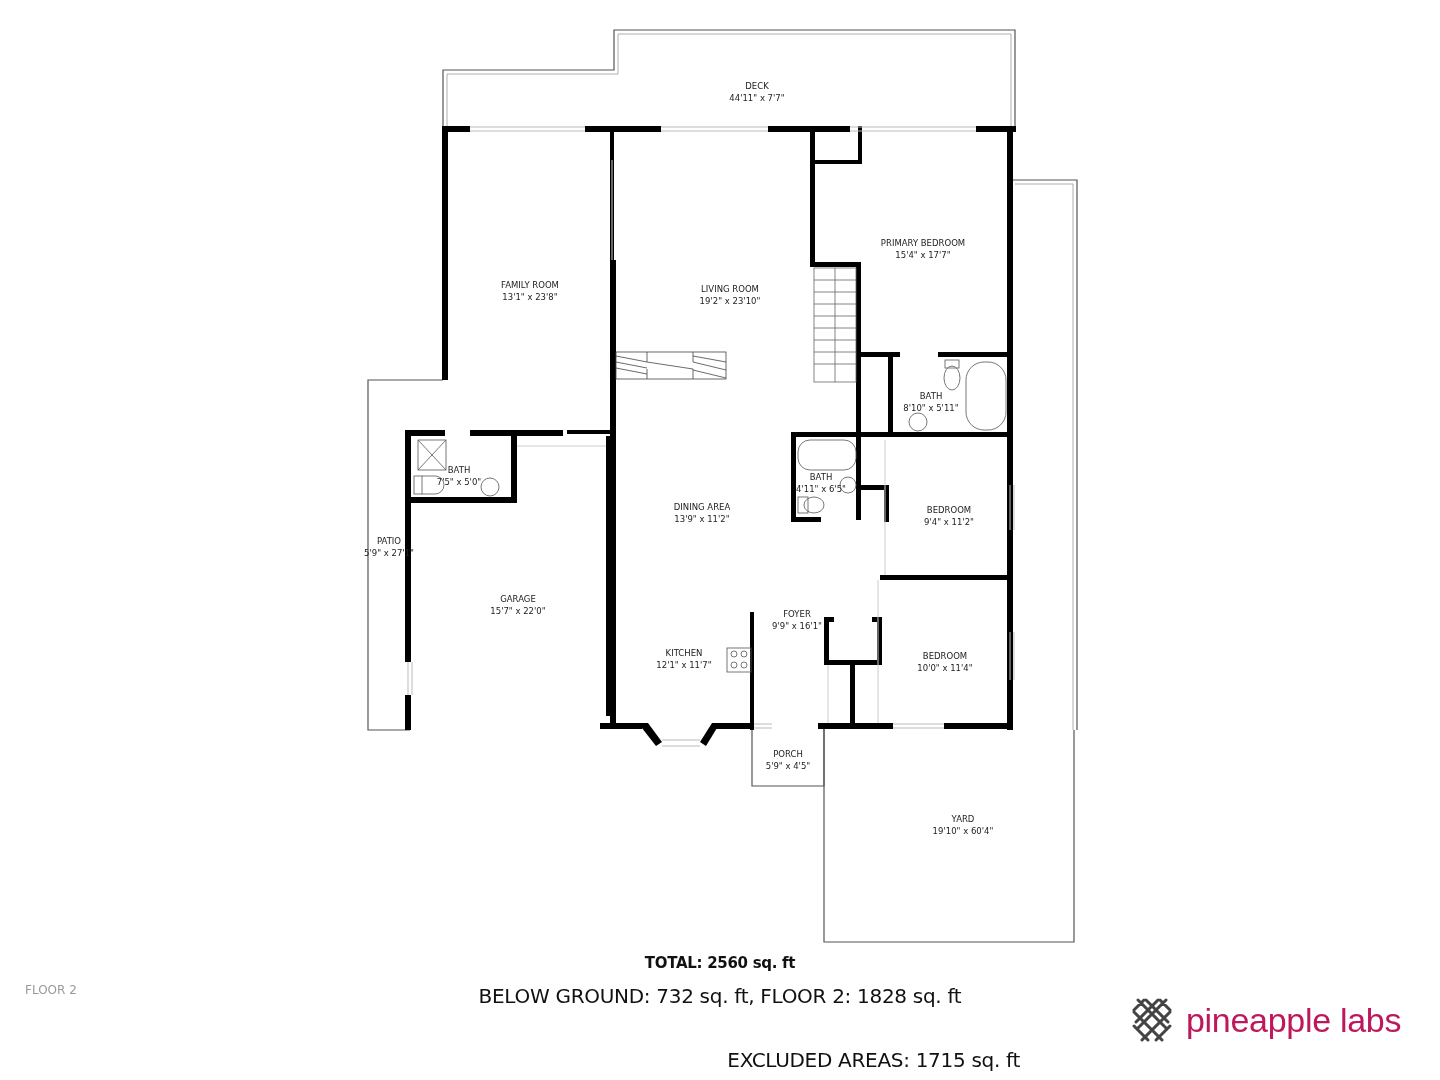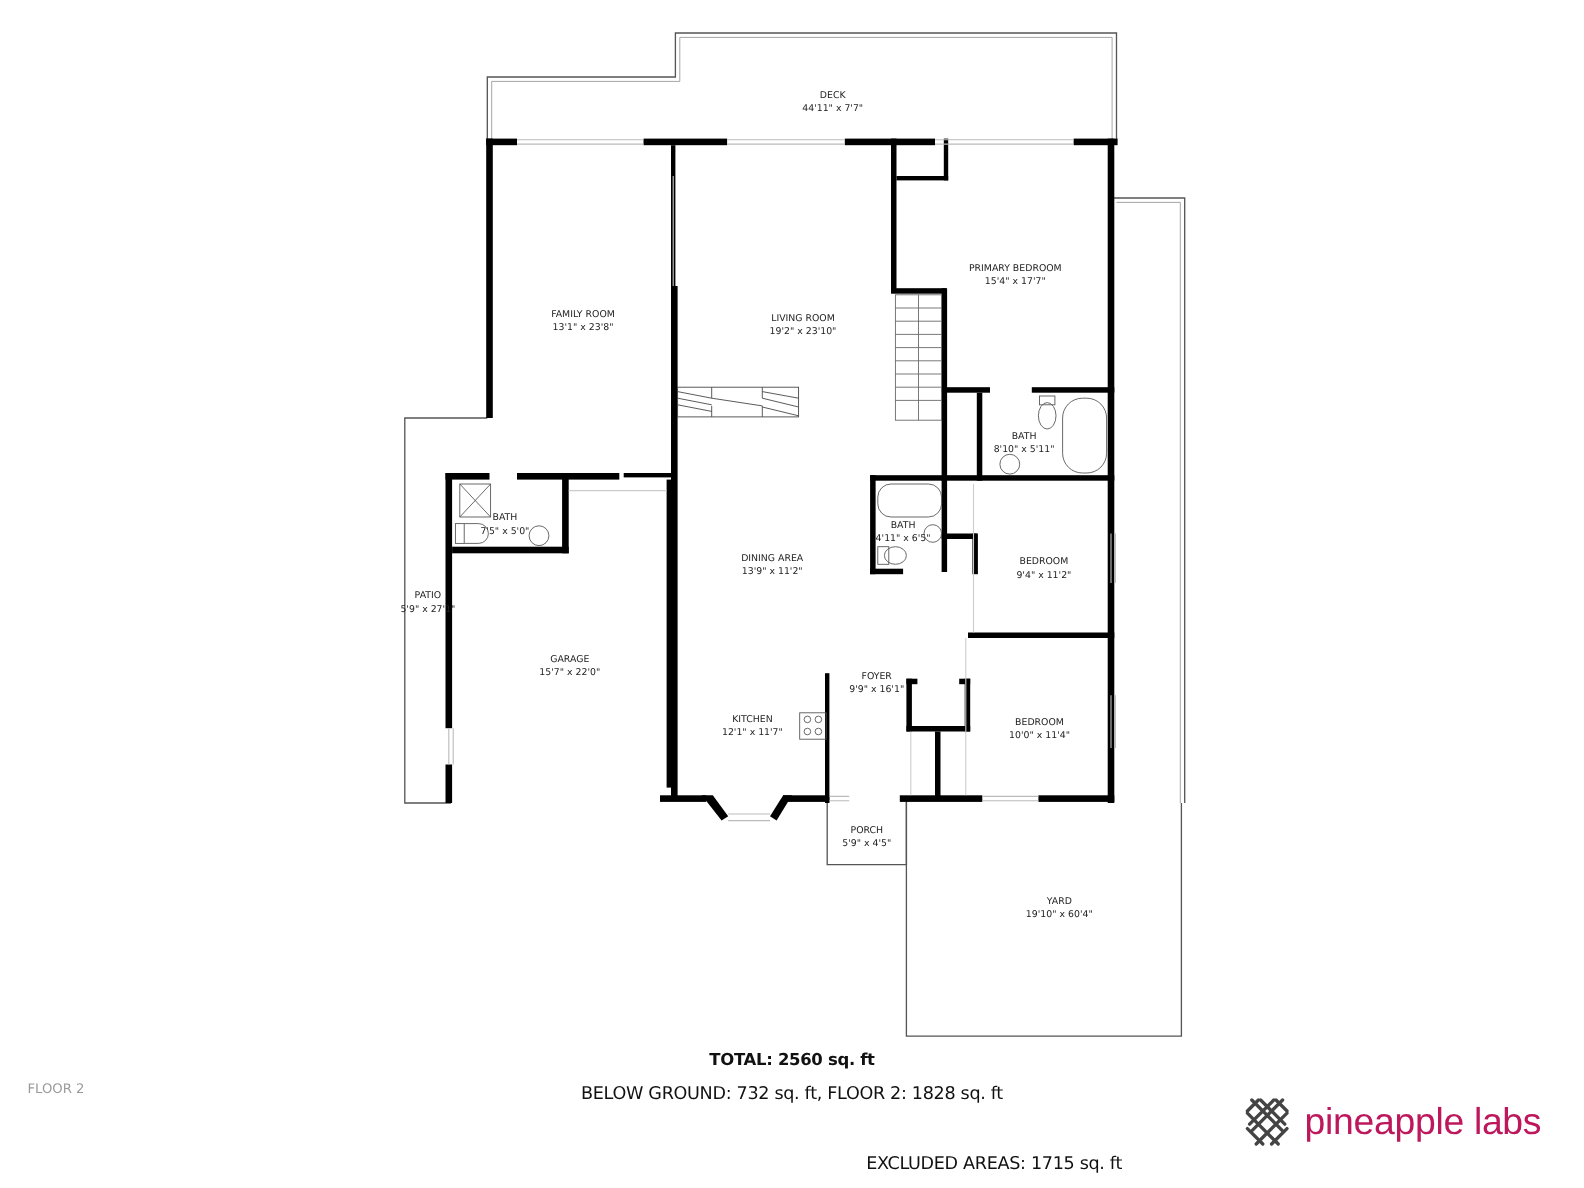--- a/index.html
+++ b/index.html
@@ -1,21 +1,21 @@
 <!DOCTYPE html>
 <html><head>
 <meta charset="utf-8">
 <style>
   html, body { margin: 0; padding: 0; background: #ffffff; }
   body { width: 1440px; height: 1080px; position: relative; overflow: hidden; font-family: "DejaVu Sans", sans-serif; }
   #plan { position: absolute; left: 0; top: 0; width: 1440px; height: 1080px; }
   .room-label { font-family: "DejaVu Sans", sans-serif; font-size: 8.5px; fill: #222; text-anchor: middle; }
   .totals { position: absolute; left: 420px; width: 600px; text-align: center; color: #111; font-family: "DejaVu Sans", sans-serif; }
   .total-main { top: 954px; font-size: 15px; font-weight: bold; letter-spacing: -0.3px; }
-  .total-line { font-size: 16px; font-weight: normal; letter-spacing: -0.3px; }
+  .total-line { font-size: 20px; font-weight: normal; letter-spacing: -0.3px; }
   .t2 { top: 984px; }
   .t3 { top: 1048px; text-align: right; }
   .floor-label { position: absolute; left: 25px; top: 983px; font-size: 12px; color: #9a9a9a; font-family: "DejaVu Sans", sans-serif; }
   .brand { position: absolute; left: 1130px; top: 996px; display: flex; align-items: center; }
   .brand-text { font-family: Liberation Sans, sans-serif; font-size: 34px; color: #be185d; margin-left: 12px; letter-spacing: -0.3px; }
 </style>
 </head>
 <body>
 
 <svg id="plan" viewBox="0 0 1440 1080" xmlns="http://www.w3.org/2000/svg">

